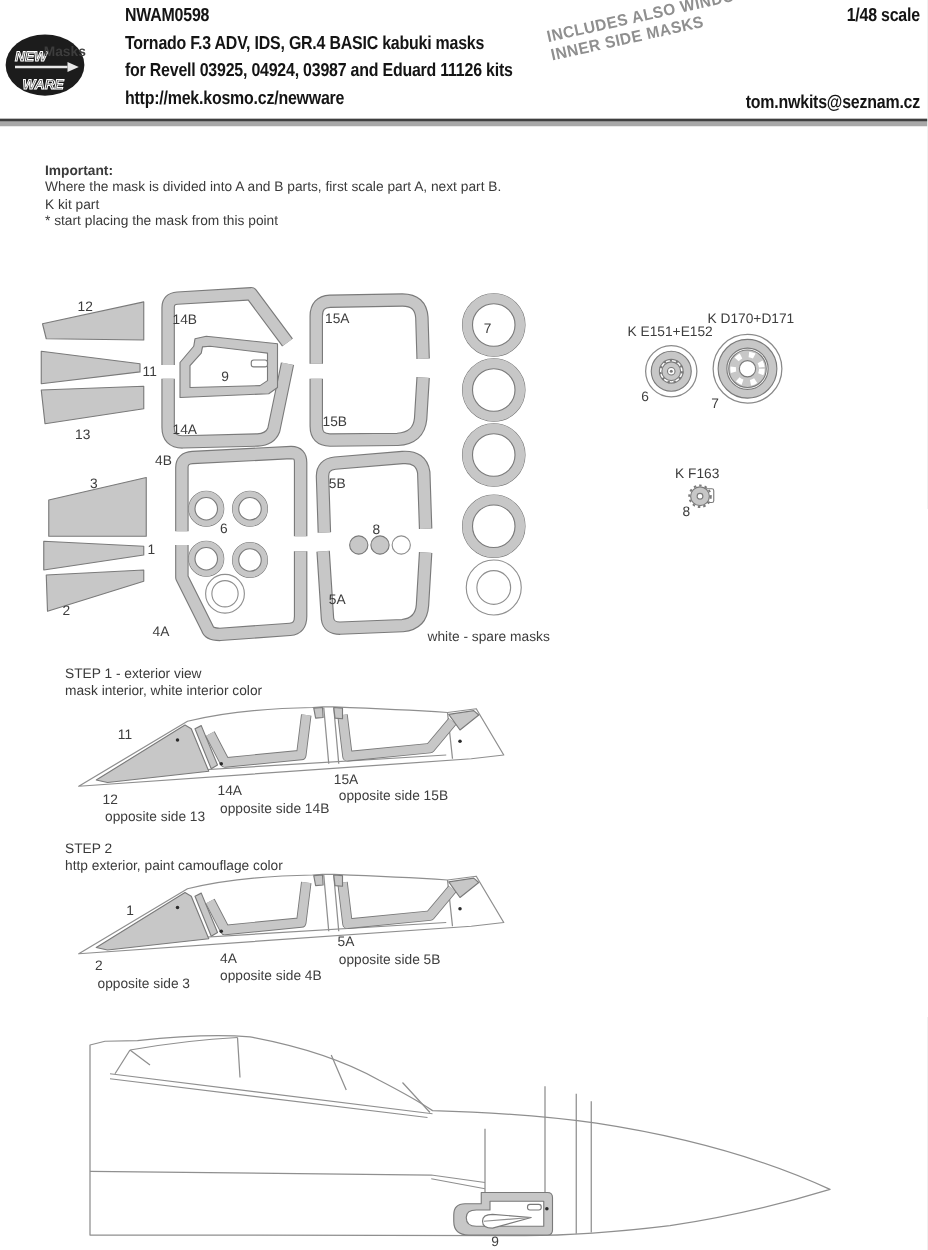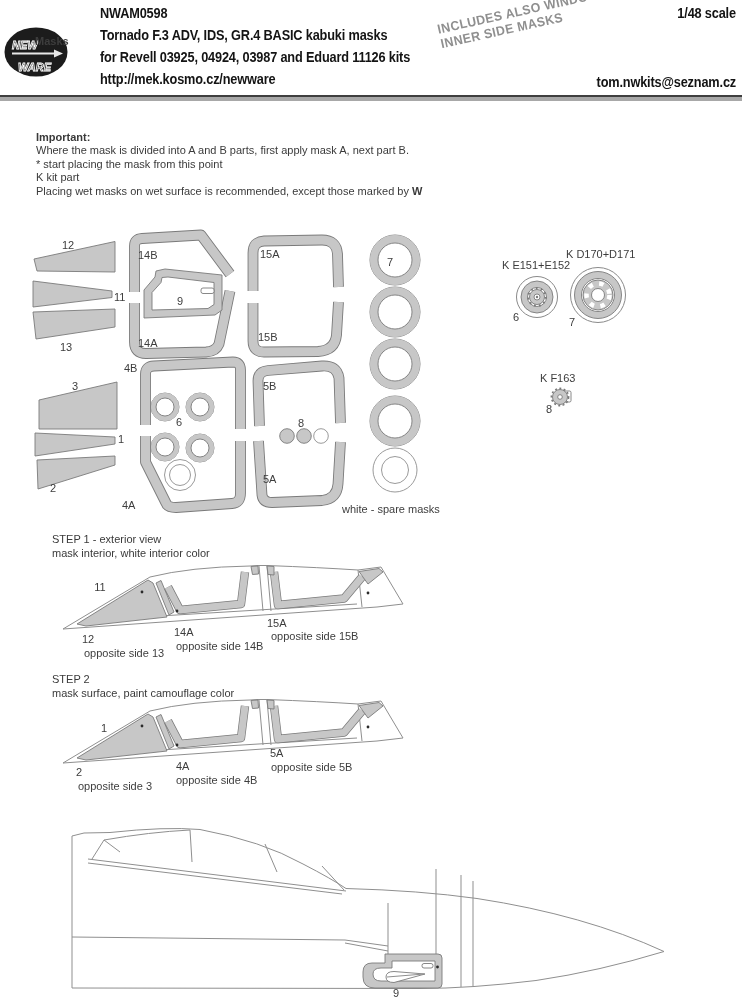--- a/index.html
+++ b/index.html
@@ -59,33 +59,32 @@
     <div class="abs note" style="left:436px;top:22px;">
       <div>INCLUDES ALSO WINDOWS</div>
       <div>INNER SIDE MASKS</div>
     </div>
   </div>
 
   <div class="bar"></div>
 
   <div class="abs instr" style="left:36px;top:131px;">
     <div class="h">Important:</div>
-    <div>Where the mask is divided into A and B parts, first apply mask A, next part B.</div>
+    <div>Where the mask is divided into A and B parts, first scale part A, next part B.</div>
+    <div>K kit part</div>
     <div>*  start placing the mask from this point</div>
-    <div>K kit part</div>
-    <div><span>Placing wet masks on wet surface is recommended, except those marked by </span><b>W</b></div>
   </div>
 
   <div class="abs steph" style="left:52px;top:533px;">
     <div>STEP 1 - exterior view</div>
     <div>mask interior, white interior color</div>
   </div>
   <div class="abs steph" style="left:52px;top:673px;">
     <div>STEP 2</div>
-    <div>mask surface, paint camouflage color</div>
+    <div>http exterior, paint camouflage color</div>
   </div>
 
   <svg class="overlay" width="742" height="1000" viewBox="0 0 742 1000">
 
     <g>
 
       <path class="mask" d="M34,259 L115,241.5 L115,272 L37,271 Z"></path>
       <path class="mask" d="M33,281 L112,291 L112,297.5 L33,307 Z"></path>
       <path class="mask" d="M33,312 L115,309 L115,327 L36,339 Z"></path>
 

